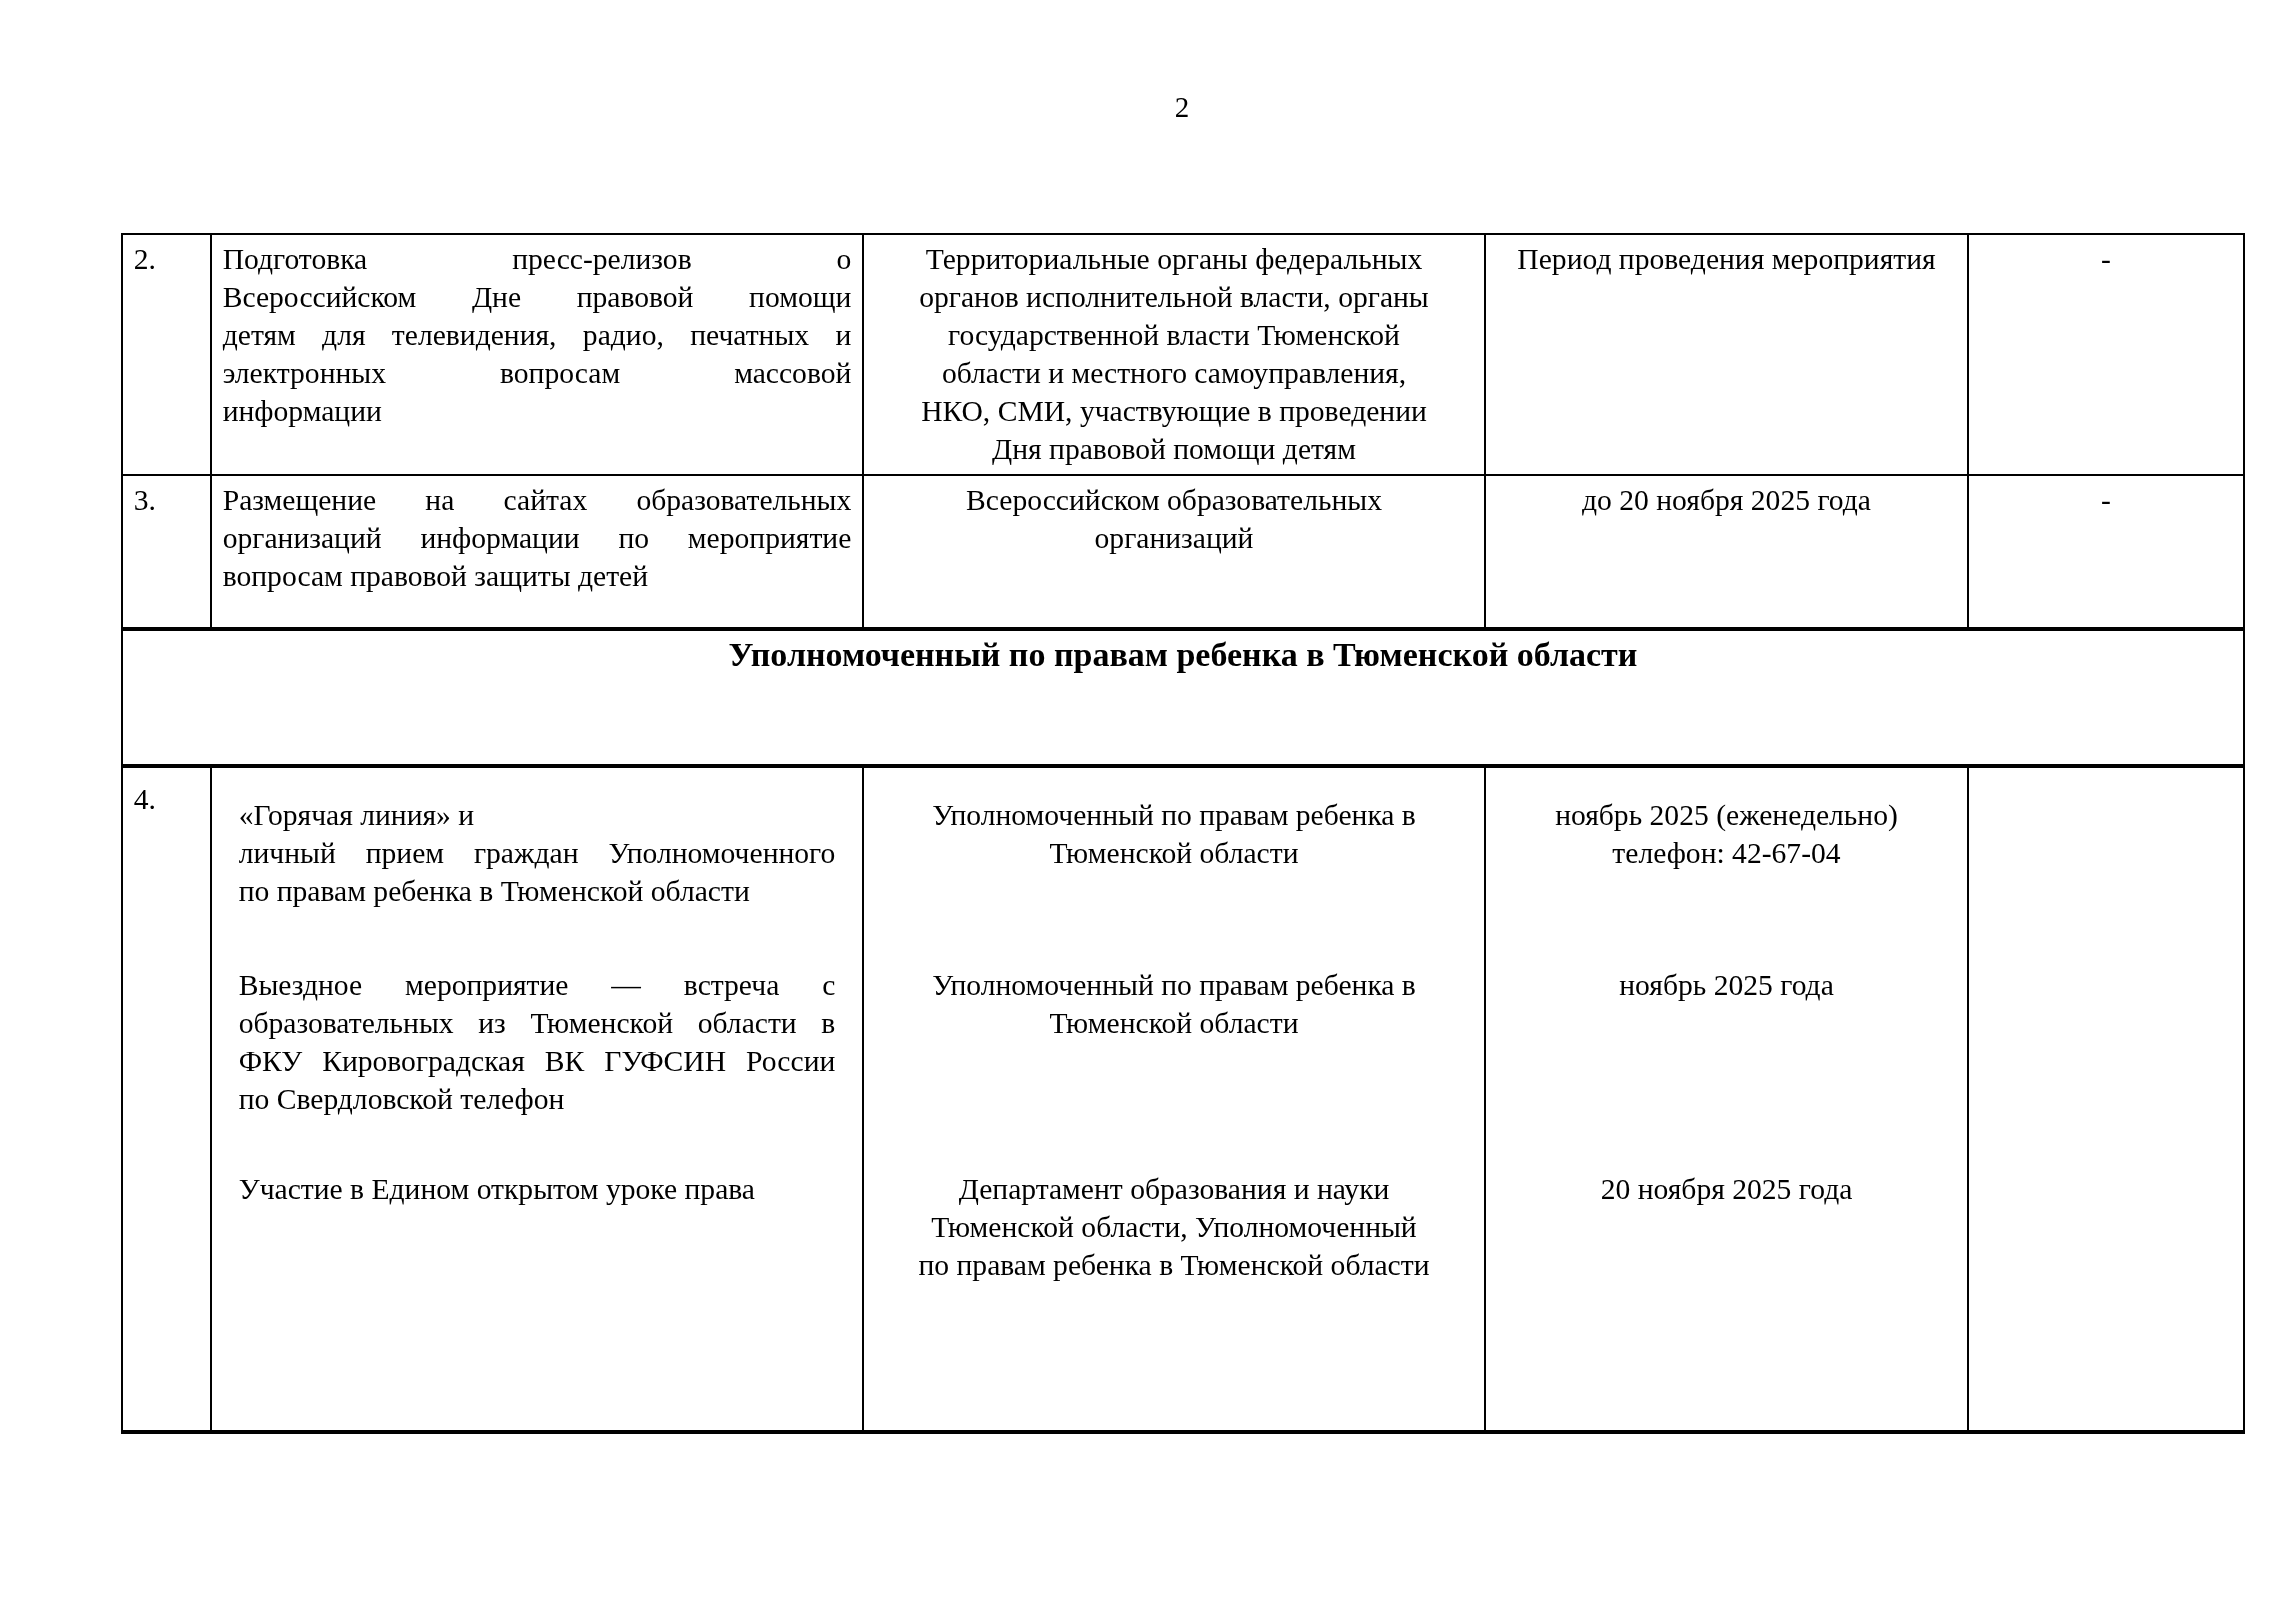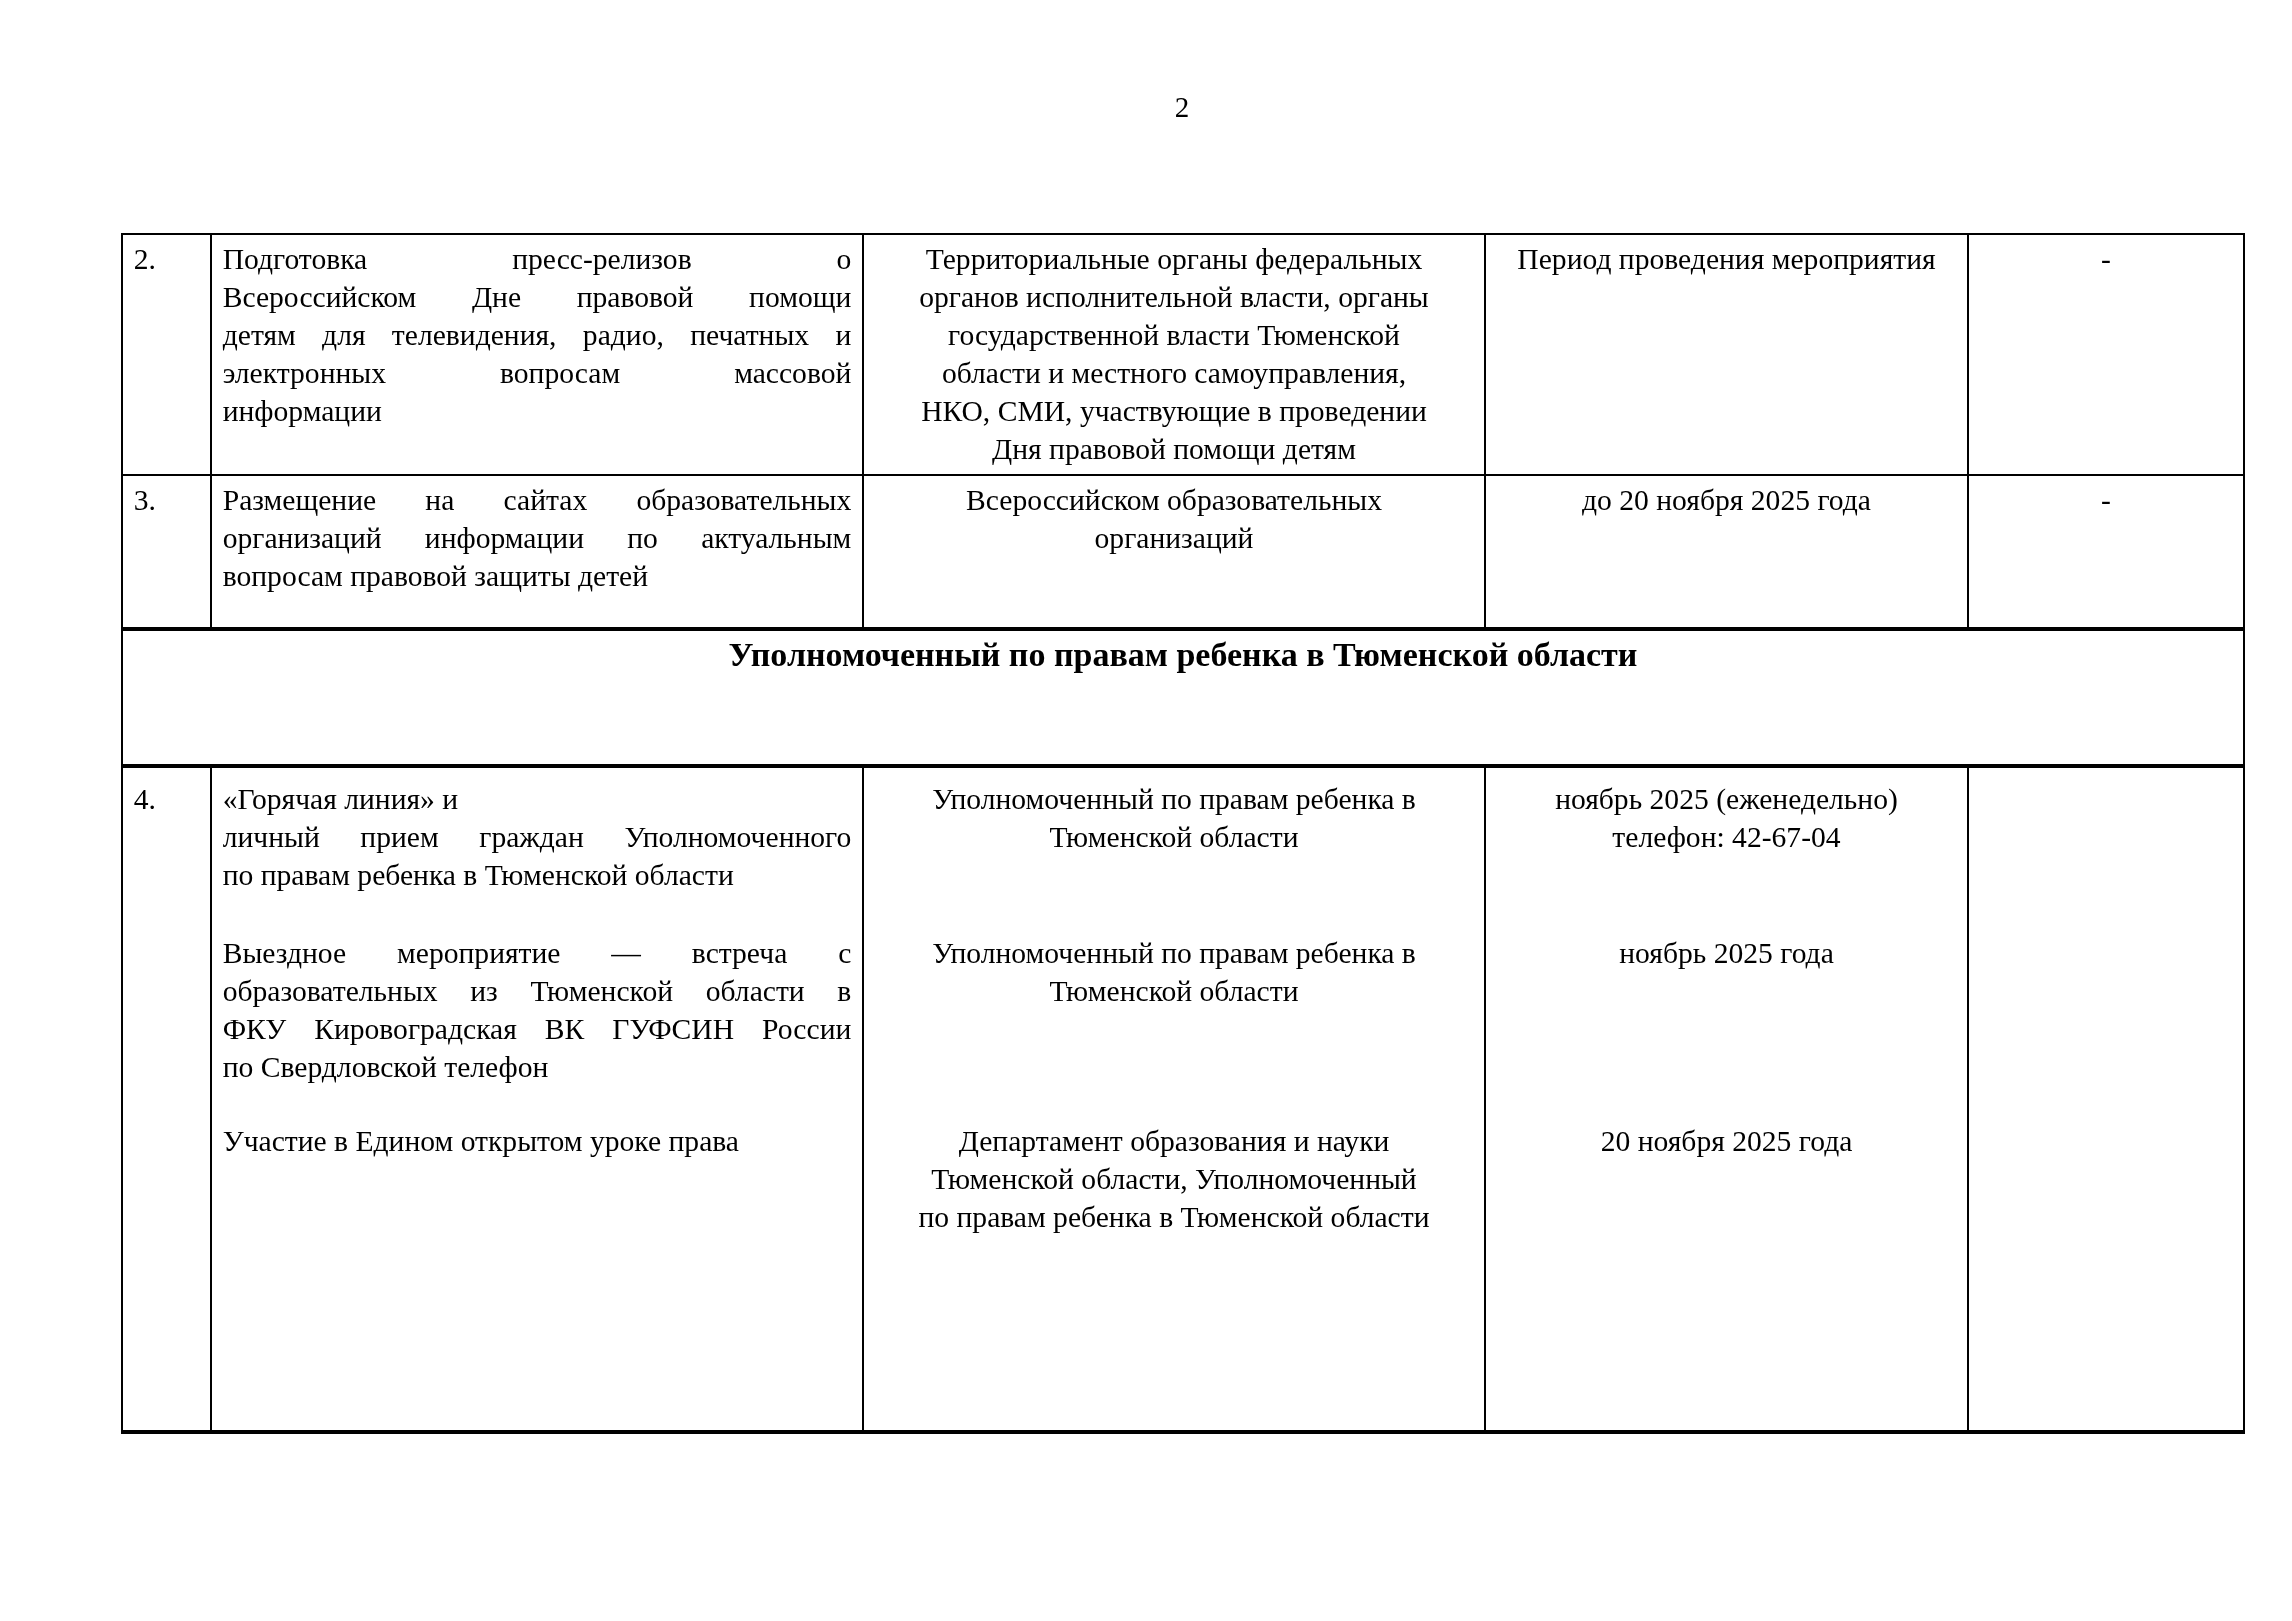--- a/index.html
+++ b/index.html
@@ -59,21 +59,21 @@
     text-align: center;
     vertical-align: middle;
     font-weight: bold;
     font-size: 34px;
   }
   .line { text-align: left; }
   .jl {
     text-align: justify;
     text-align-last: justify;
   }
-  .grp { margin: 0; }
+  .grp { margin: 16px; }
   .grp.g1 { min-height: 154px; }
   .grp.g2 { min-height: 188px; }
   .pre { white-space: pre-line; }
   .ctr { text-align: center; }
   tr.r4 td { padding-top: 12.5px; }
 </style>
 </head>
 <body>
 
 <div class="page-number">2</div>
@@ -104,21 +104,21 @@
 НКО, СМИ, участвующие в проведении
 Дня правовой помощи детям</td>
       <td class="center-cell">Период проведения мероприятия</td>
       <td class="note-cell">-</td>
     </tr>
 
     <tr class="r3 thick">
       <td class="num-cell">3.</td>
       <td>
         <div class="line jl">Размещение на сайтах образовательных</div>
-        <div class="line jl">организаций информации по актуальным</div>
+        <div class="line jl">организаций информации по мероприятие</div>
         <div class="line">вопросам правовой защиты детей</div>
       </td>
       <td class="center-cell">Всероссийском образовательных
 организаций</td>
       <td class="center-cell">до 20 ноября 2025 года</td>
       <td class="note-cell">-</td>
     </tr>
 
     <tr class="sec thick">
       <td class="section-cell" colspan="5">Уполномоченный по правам ребенка в Тюменской области</td>

